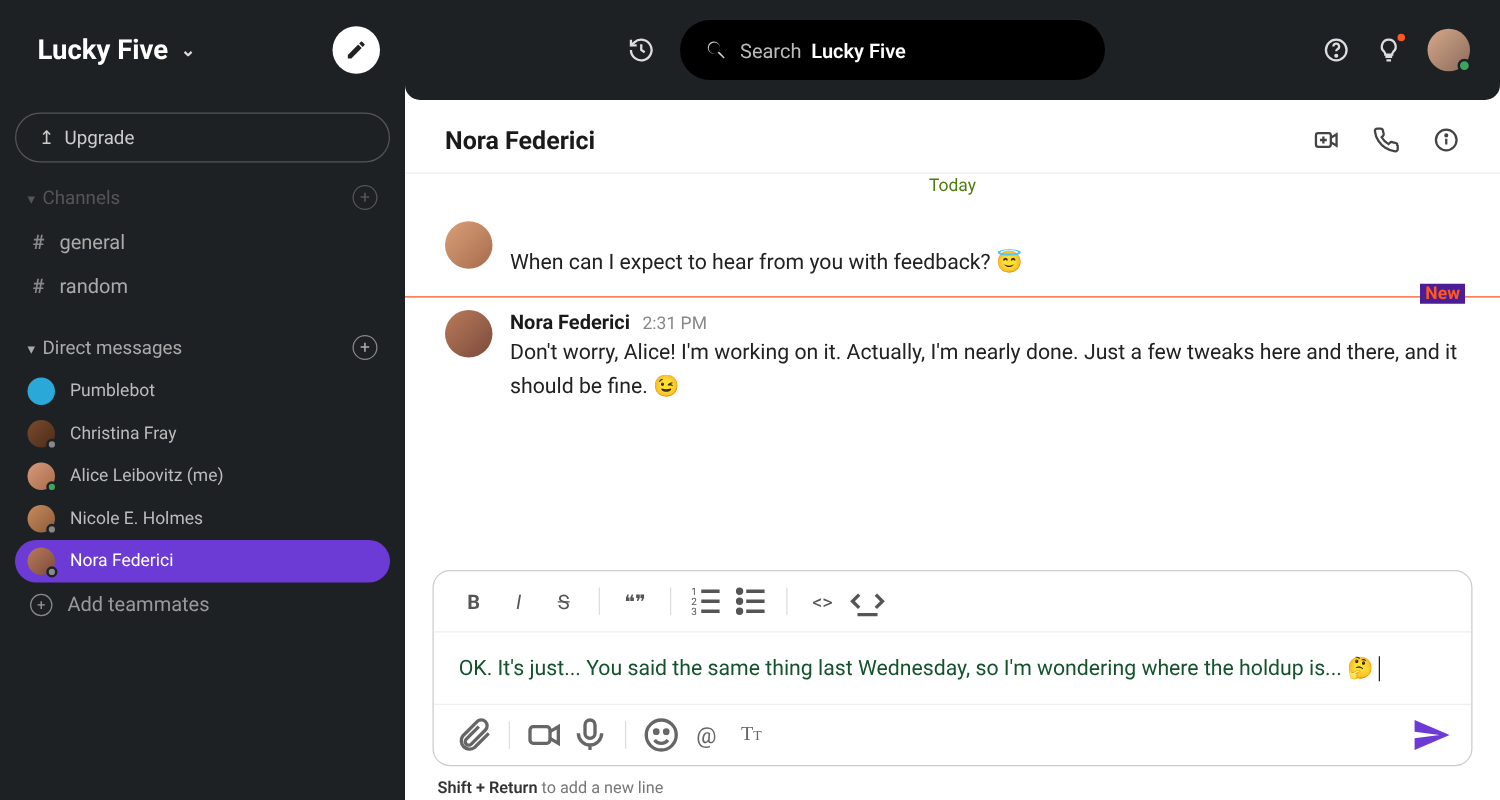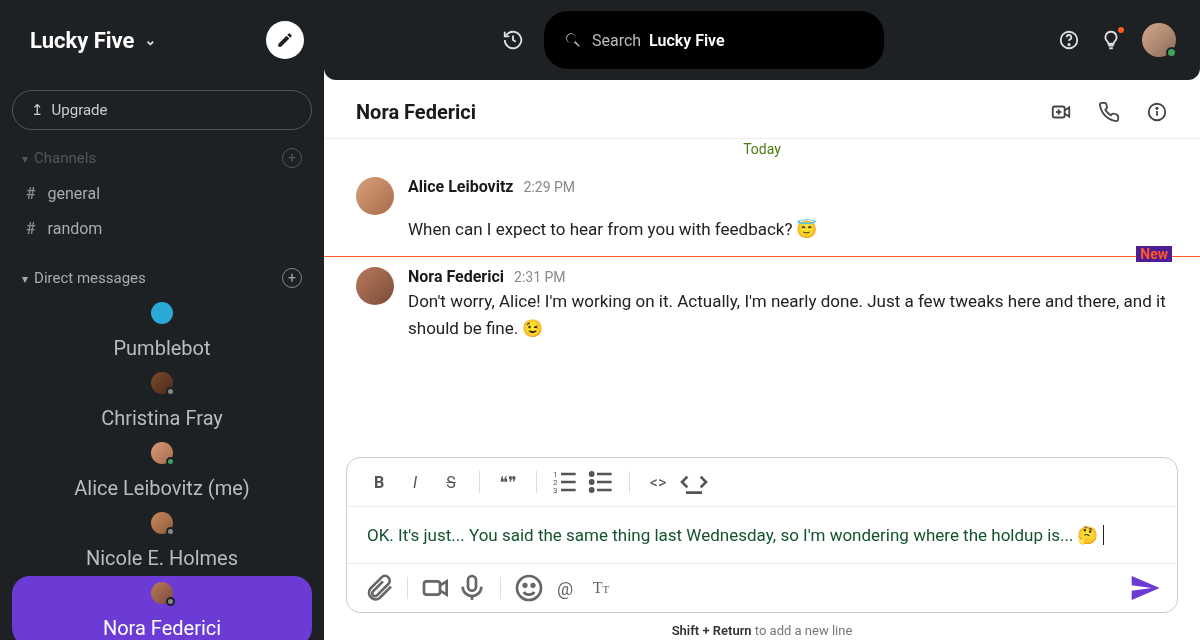--- a/index.html
+++ b/index.html
@@ -20,39 +20,39 @@
   .upgrade-pill { border: 1px solid #555; border-radius: 24px; padding: 10px 18px; color: #ccc; font-size: 15px; cursor: pointer; display: flex; align-items: center; gap: 8px; margin-bottom: 10px; }
   .section-head { display: flex; align-items: center; justify-content: space-between; padding: 8px 10px; font-size: 15px; color: #aaa; cursor: pointer; }
   .section-head.dim { color: #555; }
   .section-head .chev { margin-right: 6px; font-size: 12px; }
   .section-head .plus { width: 20px; height: 20px; border: 1.5px solid #888; border-radius: 50%; display: flex; align-items: center; justify-content: center; font-size: 14px; line-height: 1; }
   .section-head.dim .plus { border-color: #555; color: #555; }
 
   .chan-item { display: flex; align-items: center; gap: 12px; padding: 8px 14px; font-size: 16px; color: #aaa; cursor: pointer; border-radius: 6px; }
   .hash { color: #888; font-weight: 600; }
 
-  .dm-item { display: flex; align-items: center; gap: 12px; padding: 6px 10px; font-size: 20px; color: #bbb; cursor: pointer; border-radius: 18px; flex-direction: column; }
+  .dm-item { display: flex; align-items: center; gap: 12px; padding: 6px 10px; font-size: 14px; color: #bbb; cursor: pointer; border-radius: 18px; }
   .dm-item.active { background: #6c3bd6; color: #fff; }
   .avatar { width: 22px; height: 22px; border-radius: 50%; position: relative; flex-shrink: 0; }
   .avatar .dot { position: absolute; right: -2px; bottom: -2px; width: 9px; height: 9px; border-radius: 50%; background: #888; border: 2px solid #1e2124; }
   .avatar .dot.online { background: #3ba55d; }
   .avatar.bot { background: #2aa8d8; }
   .avatar.a1 { background: linear-gradient(135deg,#d69b7b,#a86b4b); }
   .avatar.a2 { background: linear-gradient(135deg,#7b4b2b,#4b2b1b); }
   .avatar.a3 { background: linear-gradient(135deg,#c98b5b,#8b5b3b); }
   .avatar.a4 { background: linear-gradient(135deg,#b97b5b,#7b4b3b); }
   .add-teammates { display: flex; align-items: center; gap: 12px; padding: 8px 12px; color: #999; font-size: 16px; cursor: pointer; }
   .circ-plus { width: 18px; height: 18px; border: 1.5px solid #888; border-radius: 50%; display: flex; align-items: center; justify-content: center; font-size: 12px; }
 
   
   .main { flex: 1; display: flex; flex-direction: column; background: #fff; }
   .topbar { height: 80px; background: #1e2124; border-radius: 0 0 12px 12px; display: flex; align-items: center; gap: 20px; padding: 0 24px; }
   .topbar-spacer { flex: 1; }
   .topbar-icon { width: 22px; height: 22px; color: #ddd; cursor: pointer; display: flex; align-items: center; justify-content: center; }
-  .search { background: #000; border-radius: 24px; height: 58px; display: flex; align-items: center; gap: 10px; padding: 0 20px; min-width: 340px; cursor: text; }
+  .search { background: #000; border-radius: 24px; height: 48px; display: flex; align-items: center; gap: 10px; padding: 0 20px; min-width: 340px; cursor: text; }
   .search svg { width: 18px; height: 18px; fill: #ccc; }
   .search-text { color: #bbb; font-size: 16px; }
   .search-text .strong { color: #fff; font-weight: 600; }
   .top-avatar { width: 34px; height: 34px; border-radius: 50%; background: linear-gradient(135deg,#d6a98b,#8b6b5b); position: relative; cursor: pointer; }
   .top-avatar .dot { position: absolute; right: -1px; bottom: -1px; width: 11px; height: 11px; border-radius: 50%; background: #3ba55d; border: 2px solid #1e2124; }
 
   .conv-header { display: flex; align-items: center; justify-content: space-between; padding: 20px 32px 14px; border-bottom: 1px solid #eee; }
   .conv-title { font-size: 20px; font-weight: 700; color: #1a1a1a; }
   .conv-actions { display: flex; gap: 26px; align-items: center; color: #555; }
   .conv-actions .ic { width: 22px; height: 22px; cursor: pointer; }
@@ -76,21 +76,21 @@
   
   .composer-wrap { padding: 8px 22px 4px; }
   .composer { border: 1px solid #ccc; border-radius: 14px; overflow: hidden; }
   .toolbar { display: flex; align-items: center; gap: 4px; padding: 10px 16px; border-bottom: 1px solid #eee; color: #555; font-size: 16px; }
   .tb-btn { width: 32px; height: 28px; display: flex; align-items: center; justify-content: center; cursor: pointer; border-radius: 4px; }
   .tb-sep { width: 1px; height: 22px; background: #ddd; margin: 0 8px; }
   .input-area { padding: 18px 20px; font-size: 17px; color: #14532d; min-height: 50px; display: flex; align-items: center; }
   .cursor { display:inline-block; width:1px; height:20px; background:#222; margin-left:4px; vertical-align: middle; }
   .bottombar { display: flex; align-items: center; padding: 10px 16px; gap: 4px; border-top: 1px solid #eee; color: #666; }
   .send-btn { margin-left: auto; color: #6c3bd6; cursor: pointer; }
-  .footer-hint { text-align: center; font-size: 13px; color: #777; padding: 6px 26px 2px; }
+  .footer-hint { text-align: left; font-size: 13px; color: #777; padding: 6px 26px 2px; }
   .footer-hint b { color: #333; font-weight: 600; }
 
   svg { display: block; }
 </style>
 </head>
 <body>
 
 <div class="app">
 
   <aside class="sidebar">
@@ -230,24 +230,20 @@
         </div>
       </div>
     </div>
 
     <div class="date-sep">Today</div>
 
     <div class="messages">
       <div class="msg">
         <div class="msg-avatar al"></div>
         <div class="msg-body">
-          <div class="msg-head">
-            <span class="msg-author">Alice Leibovitz</span>
-            <span class="msg-time">2:29 PM</span>
-          </div>
           <div style="height:18px"></div>
           <div class="msg-text">When can I expect to hear from you with feedback? 😇</div>
         </div>
       </div>
 
       <div class="new-divider">
         <span class="new-label">New</span>
       </div>
 
       <div class="msg">

